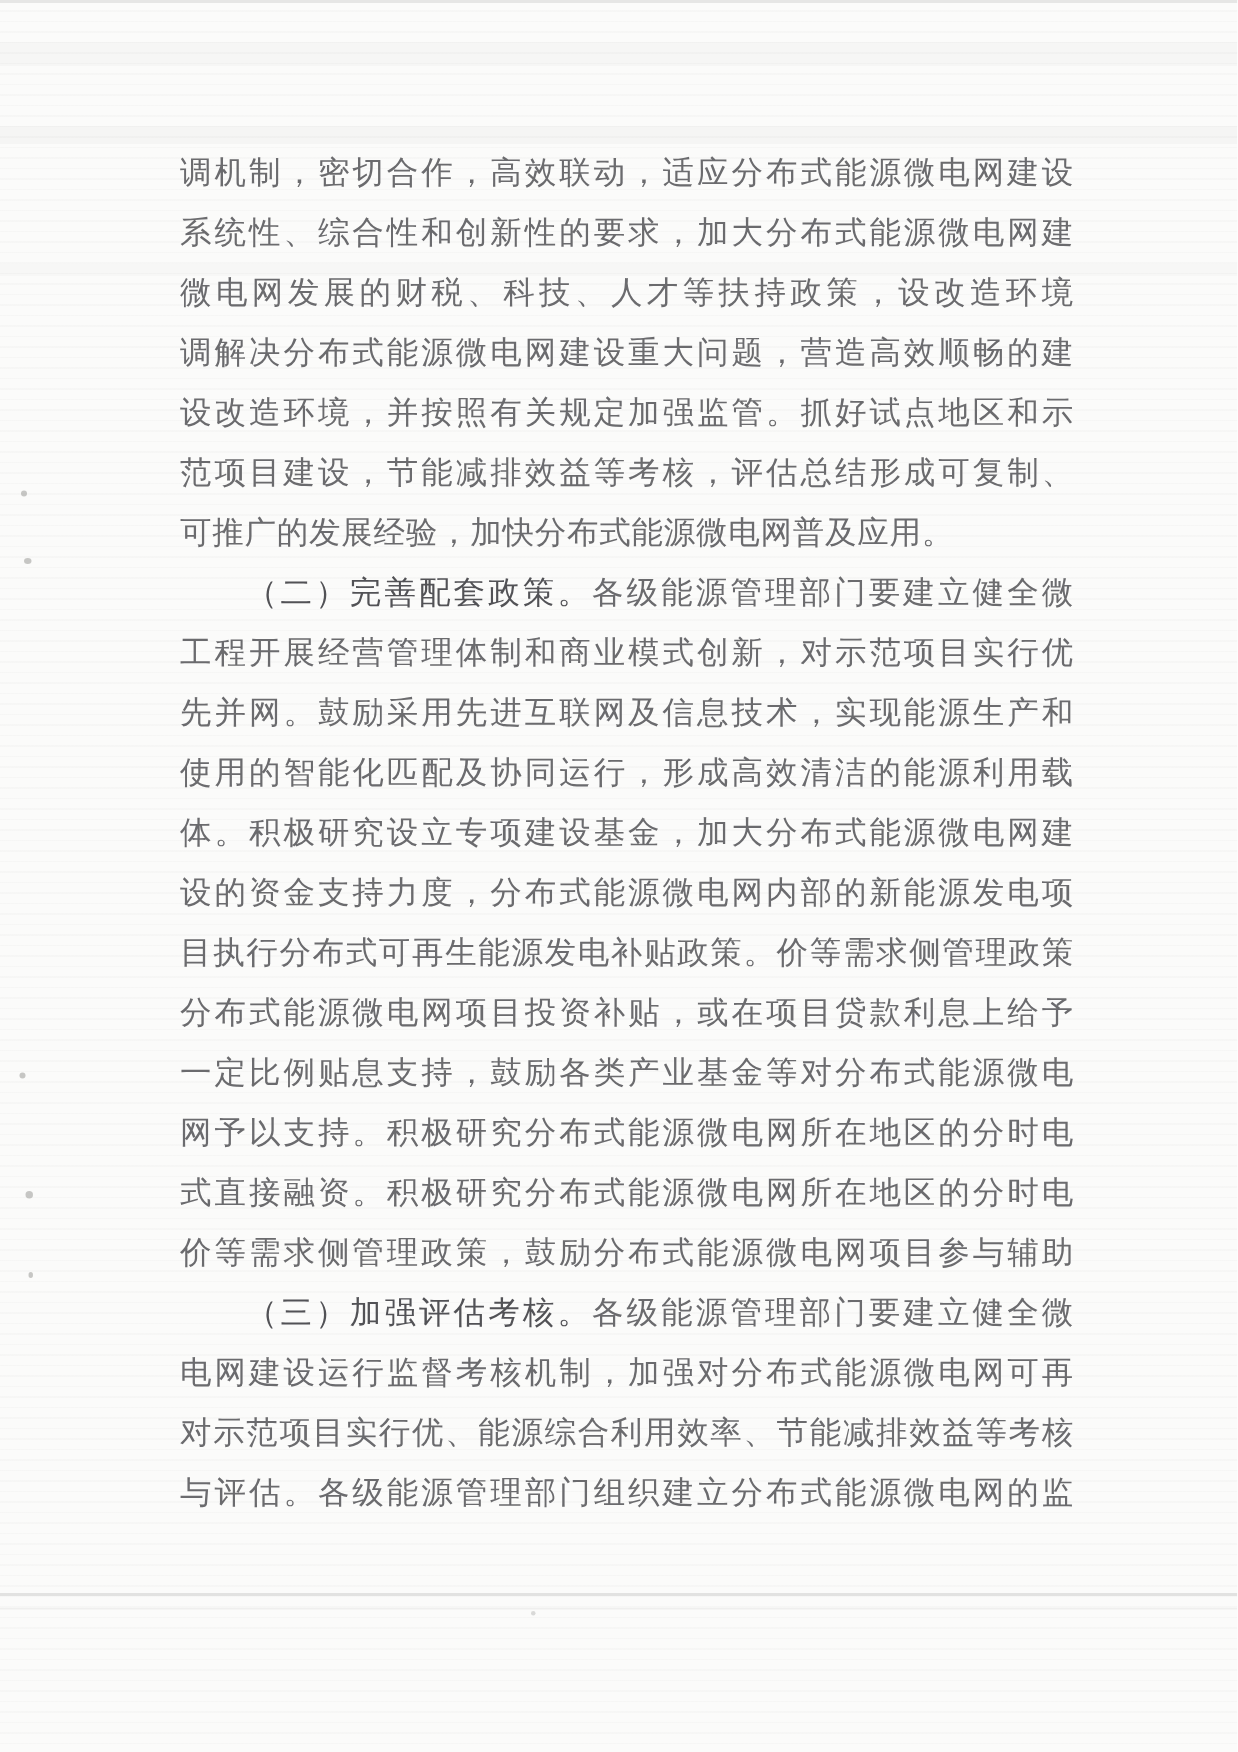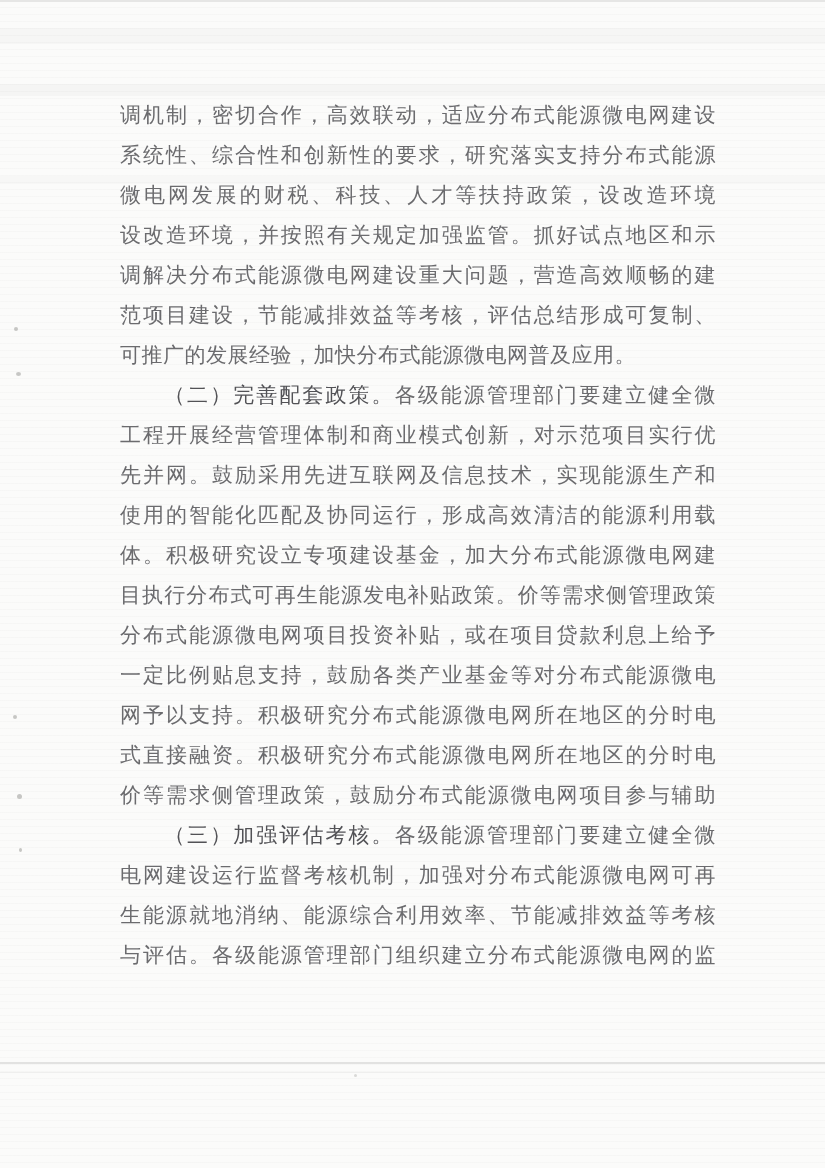--- a/index.html
+++ b/index.html
@@ -80,40 +80,41 @@
 <div class="page">
   <div class="band band-top-edge"></div>
   <div class="band band-upper-a"></div>
   <div class="band band-upper-b"></div>
   <div class="band band-mid"></div>
   <div class="band band-bottom-a"></div>
   <div class="band band-bottom-b"></div>
 
   <div class="textblock">
       <div class="line fill"><span class="seg">调机制，密切合作，高效联动，适应分布式能源微电网建设</span></div>
-      <div class="line fill"><span class="seg">系统性、综合性和创新性的要求，研究落实支持分布式能源</span></div>
+      <div class="line fill"><span class="seg">系统性、综合性和创新性的要求，加大分布式能源微电网建</span></div>
       <div class="line fill"><span class="seg">微电网发展的财税、科技、人才等扶持政策，设改造环境</span></div>
+      <div class="line fill"><span class="seg">调解决分布式能源微电网建设重大问题，营造高效顺畅的建</span></div>
       <div class="line fill"><span class="seg">设改造环境，并按照有关规定加强监管。抓好试点地区和示</span></div>
-      <div class="line fill"><span class="seg">调解决分布式能源微电网建设重大问题，营造高效顺畅的建</span></div>
       <div class="line fill"><span class="seg">范项目建设，节能减排效益等考核，评估总结形成可复制、</span></div>
       <div class="line"><span class="seg">可推广的发展经验，加快分布式能源微电网普及应用。</span></div>
       <div class="line fill indent"><span class="seg bold">（二）完善配套政策。</span><span class="seg">各级能源管理部门要建立健全微</span></div>
       <div class="line fill"><span class="seg">工程开展经营管理体制和商业模式创新，对示范项目实行优</span></div>
       <div class="line fill"><span class="seg">先并网。鼓励采用先进互联网及信息技术，实现能源生产和</span></div>
       <div class="line fill"><span class="seg">使用的智能化匹配及协同运行，形成高效清洁的能源利用载</span></div>
       <div class="line fill"><span class="seg">体。积极研究设立专项建设基金，加大分布式能源微电网建</span></div>
+      <div class="line fill"><span class="seg">设的资金支持力度，分布式能源微电网内部的新能源发电项</span></div>
       <div class="line fill"><span class="seg">目执行分布式可再生能源发电补贴政策。价等需求侧管理政策</span></div>
       <div class="line fill"><span class="seg">分布式能源微电网项目投资补贴，或在项目贷款利息上给予</span></div>
       <div class="line fill"><span class="seg">一定比例贴息支持，鼓励各类产业基金等对分布式能源微电</span></div>
       <div class="line fill"><span class="seg">网予以支持。积极研究分布式能源微电网所在地区的分时电</span></div>
       <div class="line fill"><span class="seg">式直接融资。积极研究分布式能源微电网所在地区的分时电</span></div>
       <div class="line fill"><span class="seg">价等需求侧管理政策，鼓励分布式能源微电网项目参与辅助</span></div>
       <div class="line fill indent"><span class="seg bold">（三）加强评估考核。</span><span class="seg">各级能源管理部门要建立健全微</span></div>
       <div class="line fill"><span class="seg">电网建设运行监督考核机制，加强对分布式能源微电网可再</span></div>
-      <div class="line fill"><span class="seg">生能源就地消纳、能源综合利用效率、节能减排效益等考核</span></div>
+      <div class="line fill"><span class="seg">对示范项目实行优、能源综合利用效率、节能减排效益等考核</span></div>
       <div class="line fill"><span class="seg">与评估。各级能源管理部门组织建立分布式能源微电网的监</span></div>
     </div>
 
   <div class="speck s1"></div>
   <div class="speck s2"></div>
   <div class="speck s3"></div>
   <div class="speck s4"></div>
   <div class="speck s5"></div>
   <div class="speck s6"></div>
 </div>

